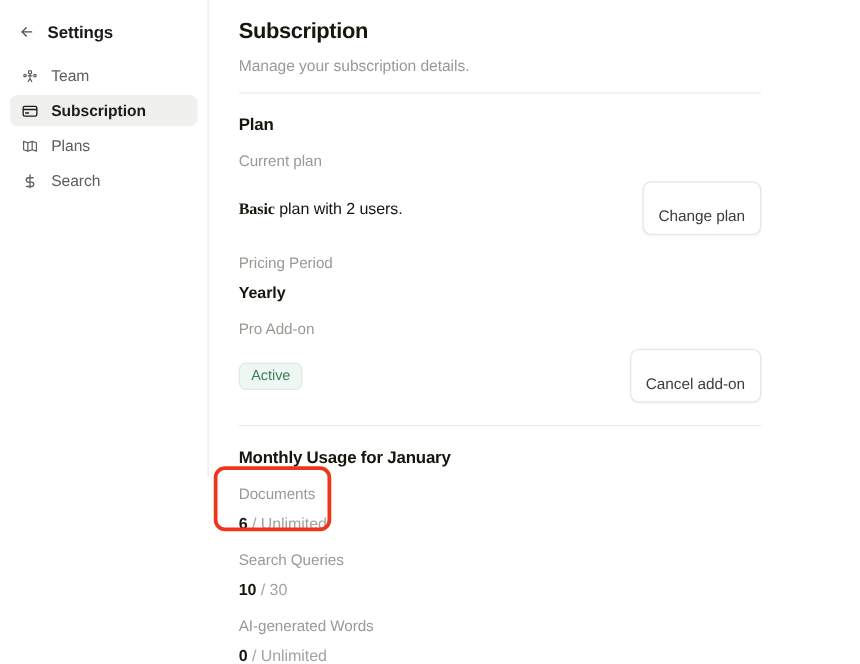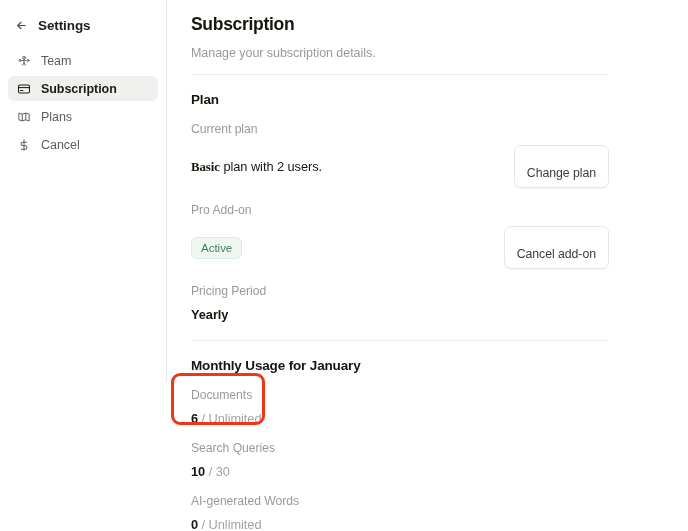--- a/index.html
+++ b/index.html
@@ -197,21 +197,21 @@
         <span class="sb-label">Plans</span>
       </div>
 
       <div class="sb-item">
         <span class="sb-icon">
           <svg width="14" height="14" viewBox="0 0 24 24" fill="none" stroke="currentColor" stroke-width="1.8" stroke-linecap="round" stroke-linejoin="round">
             <line x1="12" y1="3.2" x2="12" y2="20.8"></line>
             <path d="M16.4 7.2H9.9a3 3 0 0 0 0 6h4.2a3 3 0 0 1 0 6H7.4"></path>
           </svg>
         </span>
-        <span class="sb-label">Cancel</span>
+        <span class="sb-label">Search</span>
       </div>
 
     </nav>
   </aside>
 
   <main class="main">
 
     <h1 class="page-title">Subscription</h1>
     <div class="page-sub">Manage your subscription details.</div>
 
@@ -223,32 +223,32 @@
       <div class="field-label">Current plan</div>
       <div class="field-row">
         <div class="field-value">
           <b>Basic</b><span> plan with 2 users.</span>
         </div>
         <button class="btn">Change plan</button>
       </div>
     </div>
 
     <div class="field">
+      <div class="field-label">Pricing Period</div>
+      <div class="field-value strong">Yearly</div>
+    </div>
+
+    <div class="field">
       <div class="field-label">Pro Add-on</div>
       <div class="field-row">
         <span class="badge">Active</span>
         <button class="btn">Cancel add-on</button>
       </div>
     </div>
 
-    <div class="field">
-      <div class="field-label">Pricing Period</div>
-      <div class="field-value strong">Yearly</div>
-    </div>
-
     <div class="divider" style="margin-top:18px"></div>
 
     <h2 class="section-title">Monthly Usage for January</h2>
 
     <div class="usage-block">
       <div class="usage-label">Documents</div>
       <div class="usage-value">
         <span class="strong">6</span><span class="muted"> / </span><span class="muted">Unlimited</span>
       </div>
     </div>

